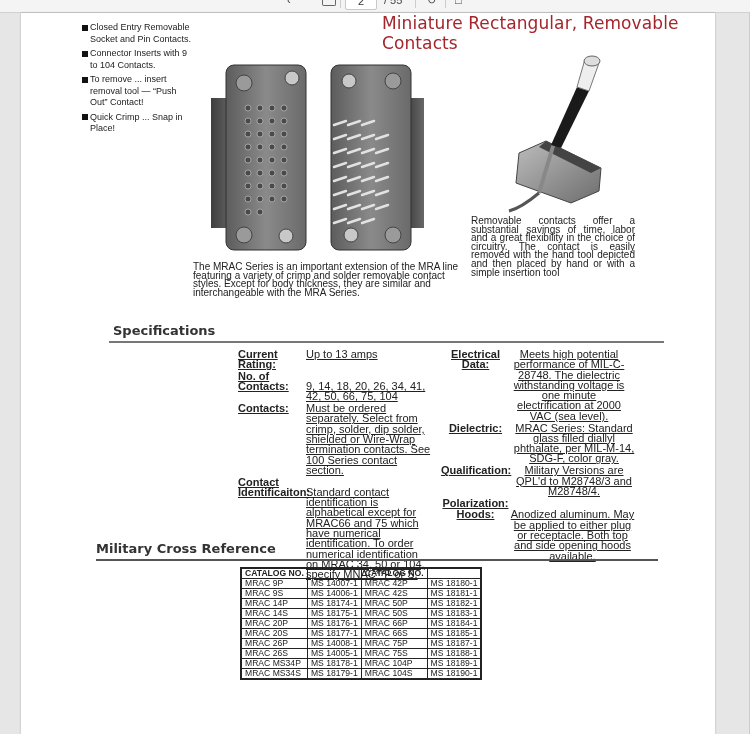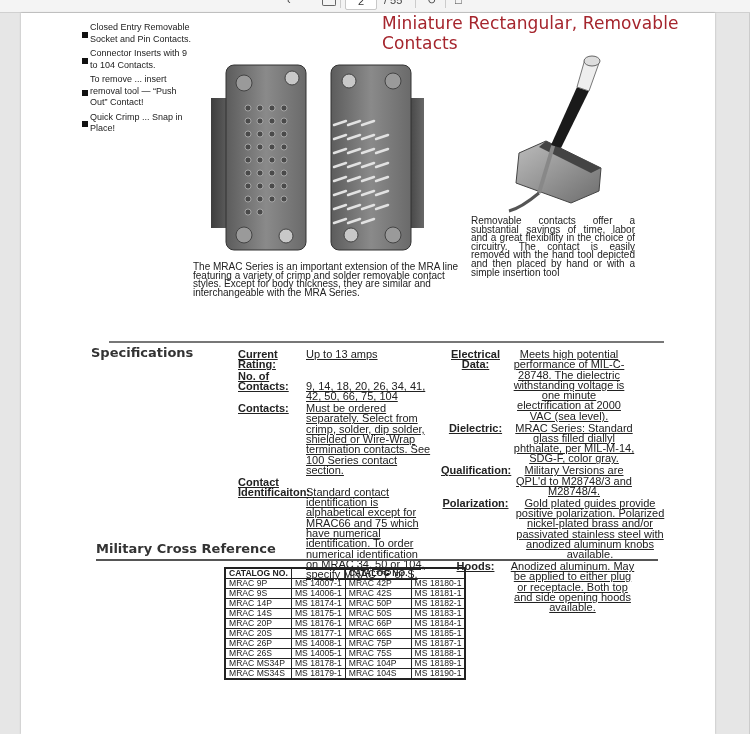--- a/index.html
+++ b/index.html
@@ -5,21 +5,21 @@
   html, body { margin:0; padding:0; }
   body { width:750px; height:734px; background:#e6e6e6; position:relative; overflow:hidden; font-family:"Liberation Sans", sans-serif; color:#222; }
   .toolbar { position:absolute; left:0; top:0; width:750px; height:12px; background:#f4f4f4; border-bottom:1px solid #d0d0d0; }
   .tb-item { position:absolute; top:-6px; font-size:11px; color:#444; }
   .page-input { position:absolute; left:345px; top:-8px; width:30px; height:16px; background:#fff; border:1px solid #c8c8c8; border-radius:2px; font-size:11px; text-align:center; line-height:16px; color:#333; }
   .tb-sep { position:absolute; top:-2px; width:1px; height:10px; background:#ccc; }
   .page { position:absolute; left:21px; top:13px; width:694px; height:721px; background:#fff; box-shadow:0 0 2px rgba(0,0,0,0.25); }
   .scroll-edge { position:absolute; right:0; top:13px; width:1px; height:721px; background:#ccc; }
   .doc-title { position:absolute; left:361px; top:0px; font-family:"DejaVu Sans", sans-serif; font-size:17px; color:#a5252d; letter-spacing:0.1px; }
   .bullets { position:absolute; left:61px; top:9px; width:110px; font-size:9px; line-height:11.5px; color:#222; }
-  .bullet { display:flex; margin-bottom:3px;align-items:center; }
+  .bullet { display:flex; margin-bottom:3px; }
   .bullet .sq { width:6px; height:6px; background:#111; margin-top:2.5px; margin-right:2px; flex:none; }
   .photo { position:absolute; }
   .caption { position:absolute; font-size:10px; line-height:8.6px; color:#222; }
   .section-h { position:absolute; font-family:"DejaVu Sans", sans-serif; font-weight:bold; font-size:13px; color:#333; }
   .rule { position:absolute; height:2px; background:#777; }
   .spec { position:absolute; font-size:11px; line-height:10.3px; color:#222;text-decoration:underline; }
   .spec-row { display:flex; margin-bottom:1.5px; }
   .spec-label { font-weight:bold; flex:none; }
   .spec-val { flex:none; }
   table.xref { position:absolute; left:240px; top:567px; border-collapse:collapse; font-size:8.6px; line-height:9px; }
@@ -173,21 +173,21 @@
     <line x1="63" y1="100" x2="48" y2="150" stroke="#888" stroke-width="4"></line>
     <path d="M48 150 Q30 165 18 168" stroke="#555" stroke-width="3" fill="none"></path>
     <polygon points="60,102 70,105 98,48 86,44" fill="#1a1a1a"></polygon>
     <polygon points="86,44 98,48 108,20 94,16" fill="#eee" stroke="#777"></polygon>
     <ellipse cx="101" cy="18" rx="8" ry="5" fill="#ddd" stroke="#666"></ellipse>
   </svg>
 
   <div class="caption" style="left:450px;top:204px;width:164px;text-align:justify;">Removable contacts offer a substantial savings of time, labor and a great flexibility in the choice of circuitry.  The contact is easily removed with the hand tool depicted and then placed by hand or with a simple insertion tool</div>
   <div class="caption" style="left:172px;top:250px;width:272px;">The MRAC Series is an important extension of the MRA line featuring a variety of crimp and solder removable contact styles.  Except for body thickness, they are similar and interchangeable with the MRA Series.</div>
 
-  <div class="section-h" style="left:70px;top:310px;margin-top:22px;">Specifications</div>
+  <div class="section-h" style="left:92px;top:310px;">Specifications</div>
   <div class="rule" style="left:88px;top:328px;width:555px;"></div>
 
   <div class="spec" style="left:217px;top:336px;width:200px;">
     <div class="spec-row">
       <span class="spec-label" style="width:68px;">Current Rating:</span>
       <span class="spec-val" style="width:130px;">Up to 13 amps</span>
     </div>
     <div class="spec-row">
       <span class="spec-label" style="width:68px;">No. of Contacts:</span>
       <span class="spec-val" style="width:125px;padding-top:10px;">9, 14, 18, 20, 26, 34, 41, 42, 50, 66, 75, 104</span>
@@ -210,32 +210,31 @@
     <div class="spec-row">
       <span class="spec-label" style="width:69px;">Dielectric:</span>
       <span class="spec-val" style="width:128px;">MRAC Series: Standard glass filled diallyl phthalate, per MIL-M-14, SDG-F, color gray.</span>
     </div>
     <div class="spec-row">
       <span class="spec-label" style="width:69px;">Qualification:</span>
       <span class="spec-val" style="width:128px;">Military Versions are QPL'd to M28748/3 and M28748/4.</span>
     </div>
     <div class="spec-row">
       <span class="spec-label" style="width:69px;">Polarization:</span>
-      <span class="spec-val" style="width:160px;">Gold plated guides provide positive polarization.  Polarized nickel-plated brass and/or passivated stainless steel with anodized aluminum knobs available.</span>
     </div>
     <div class="spec-row">
       <span class="spec-label" style="width:69px;">Hoods:</span>
       <span class="spec-val" style="width:125px;">Anodized aluminum.  May be applied to either plug or receptacle.  Both top and side opening hoods available.</span>
     </div>
   </div>
 
   <div class="section-h" style="left:75px;top:528px;">Military Cross Reference</div>
   <div class="rule" style="left:75px;top:546px;width:562px;height:1.5px;background:#555;"></div>
 
-  <table class="xref" style="left:203px;top:554px;">
+  <table class="xref" style="left:219px;top:554px;">
     <tbody>
         <tr class="hdr">
       <td class="c1">CATALOG NO.</td>
       <td class="c2"></td>
       <td class="c3">CATALOG NO.</td>
       <td class="c4"></td>
     </tr>
     <tr>
           <td>MRAC 9P</td>
           <td>MS 14007-1</td>

